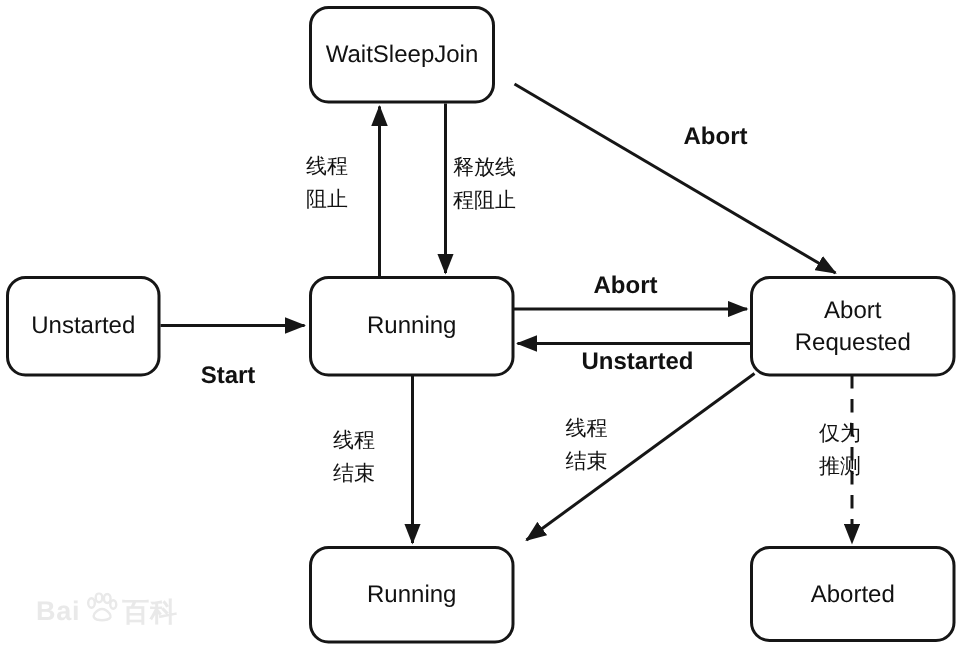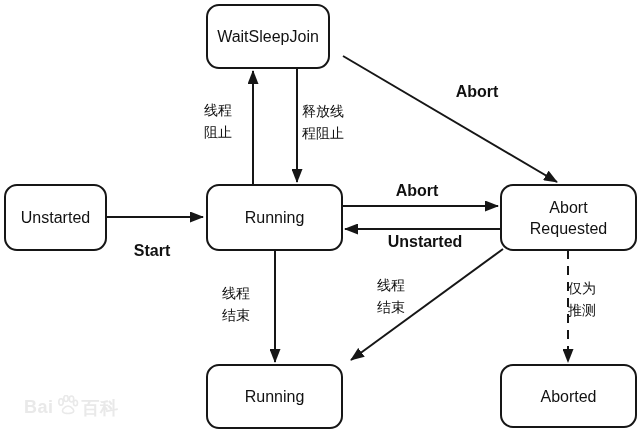--- a/index.html
+++ b/index.html
@@ -51,21 +51,21 @@
     text-align: center;
   }
   #label-start        { left: 124px; top: 194px; width: 56px; margin-top: 48px; }
   #label-block        { left: 194px; top: 99px;  width: 48px; }
   #label-release      { left: 302px; top: 100px; width: 58px; text-align: left; }
   #label-abort-diag   { left: 448px; top: 83px;  width: 58px; }
   #label-abort-mid    { left: 389px; top: 182px; width: 56px; }
   #label-resetabort   { left: 374px; top: 233px; width: 102px; }
   #label-end-left     { left: 212px; top: 282px; width: 48px; }
   #label-end-right    { left: 367px; top: 274px; width: 48px; }
-  #label-speculate    { left: 568px; top: 277px; width: 46px; text-align: left; }
+  #label-speculate    { left: 546px; top: 277px; width: 46px; text-align: left; }
 
   .watermark {
     position: absolute;
     left: 24px; top: 395px;
     display: flex;
     align-items: center;
     gap: 2px;
     color: #e9e9e9;
     font-size: 18px;
     font-weight: bold;

